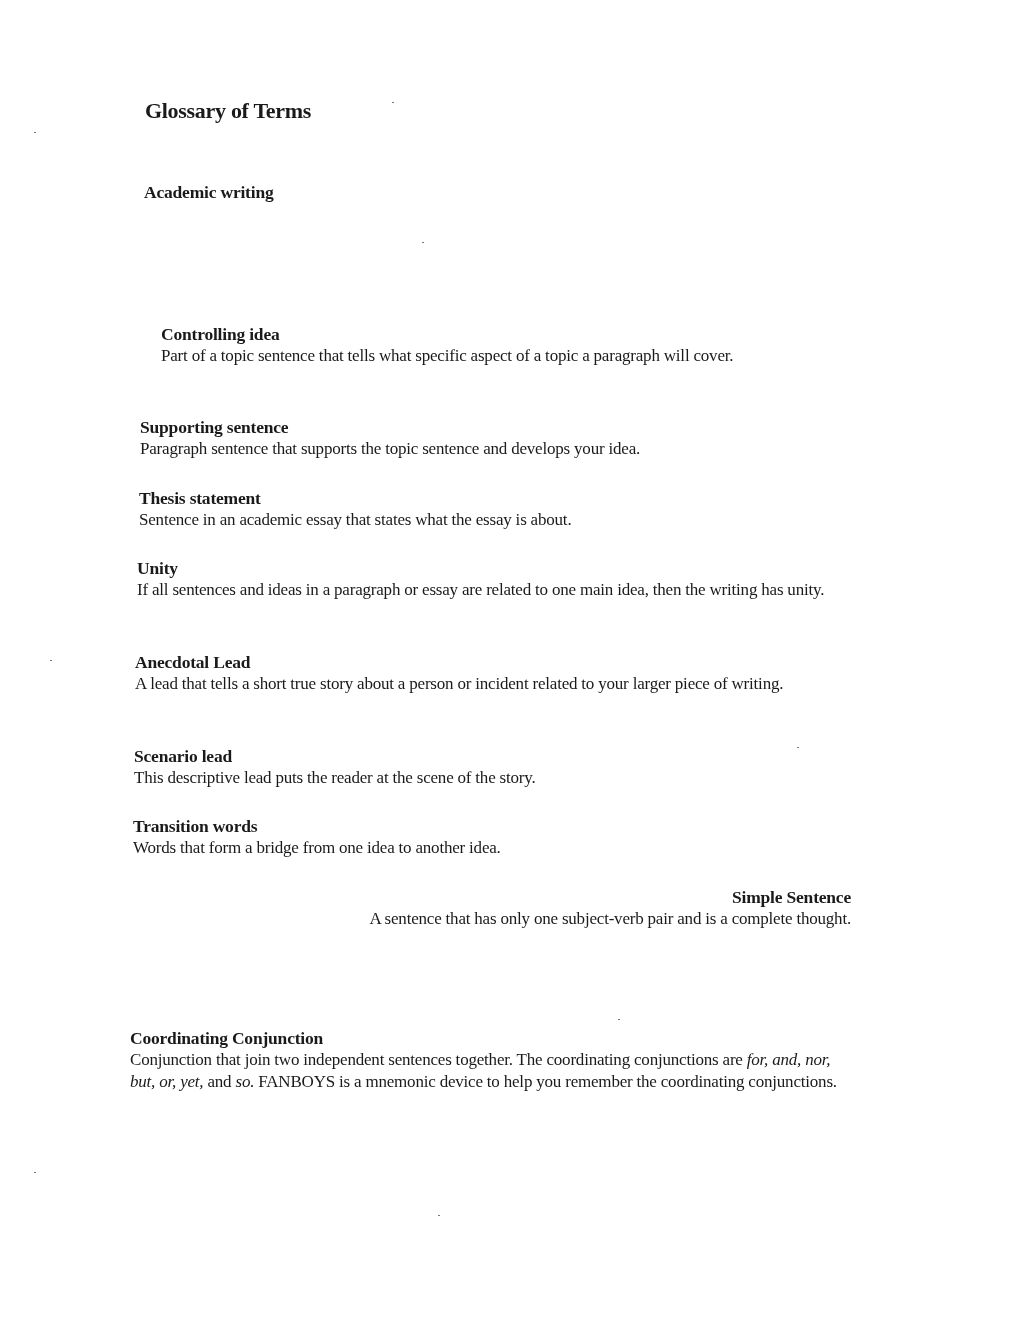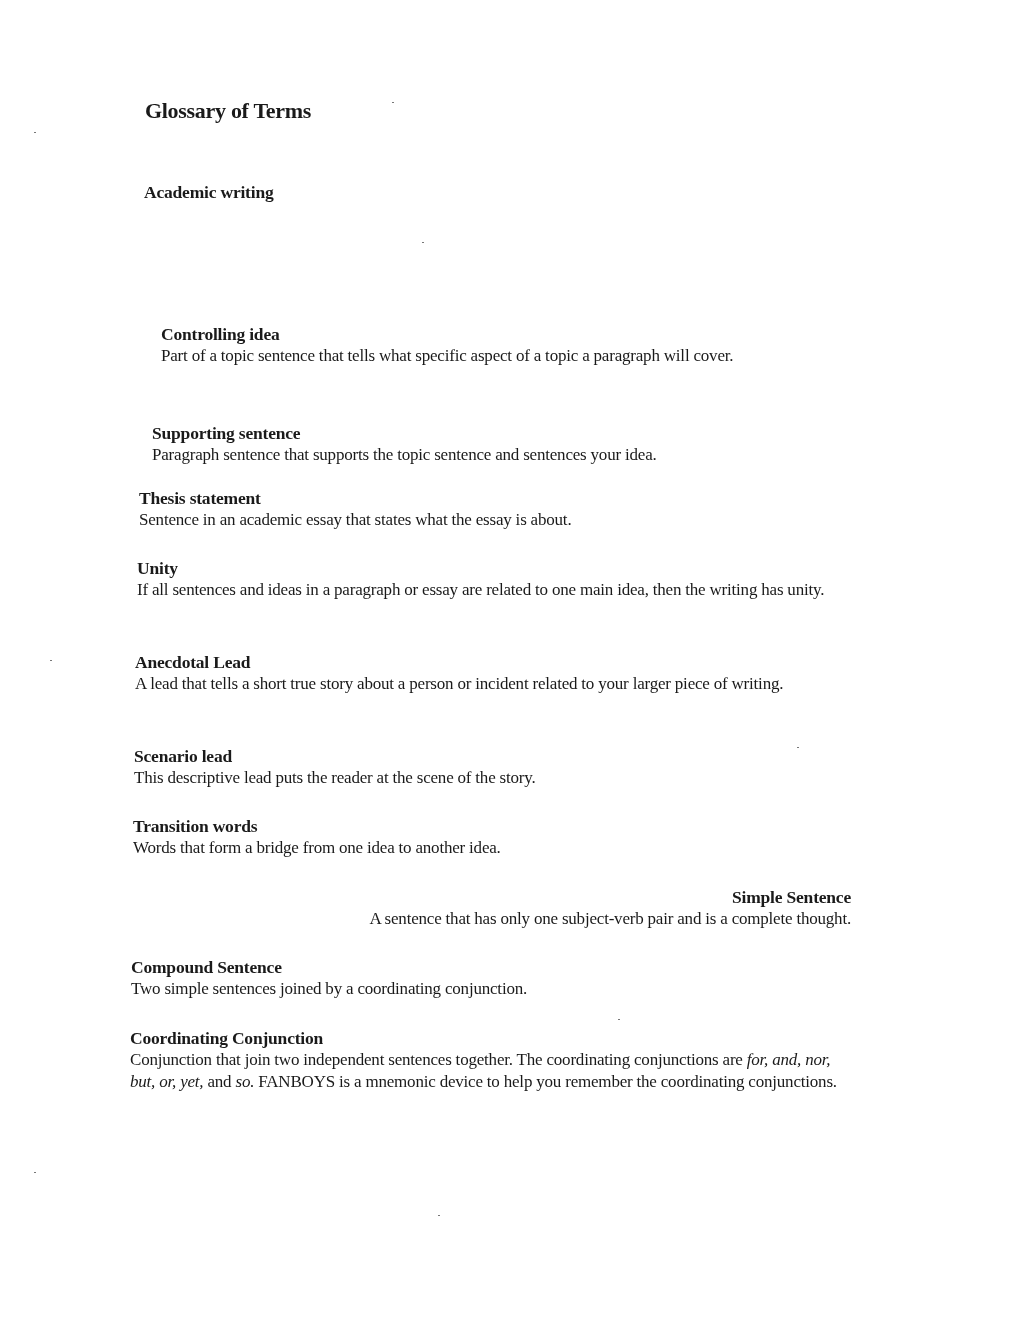--- a/index.html
+++ b/index.html
@@ -21,23 +21,23 @@
   <div class="entry" style="left:144px; top:181px;">
     <div class="term">Academic writing</div>
   </div>
 
 
   <div class="entry" style="left:129px; top:323px; width:690px;margin-left:32px;">
     <div class="term">Controlling idea</div>
     <div class="def">Part of a topic sentence that tells what specific aspect of a topic a paragraph will cover.</div>
   </div>
 
-  <div class="entry" style="left:152px; top:416px;margin-top:6px;">
+  <div class="entry" style="left:140px; top:416px;">
     <div class="term">Supporting sentence</div>
-    <div class="def">Paragraph sentence that supports the topic sentence and sentences your idea.</div>
+    <div class="def">Paragraph sentence that supports the topic sentence and develops your idea.</div>
   </div>
 
   <div class="entry" style="left:139px; top:487px;">
     <div class="term">Thesis statement</div>
     <div class="def">Sentence in an academic essay that states what the essay is about.</div>
   </div>
 
   <div class="entry" style="left:137px; top:557px; width:715px;">
     <div class="term">Unity</div>
     <div class="def">If all sentences and ideas in a paragraph or essay are related to one main idea, then the writing has unity.</div>
@@ -56,24 +56,20 @@
   <div class="entry" style="left:133px; top:815px;">
     <div class="term">Transition words</div>
     <div class="def">Words that form a bridge from one idea to another idea.</div>
   </div>
 
   <div class="entry" style="left:131px; top:886px;text-align:right;">
     <div class="term">Simple Sentence</div>
     <div class="def">A sentence that has only one subject-verb pair and is a complete thought.</div>
   </div>
 
-  <div class="entry" style="left:131px; top:956px;">
-    <div class="term">Compound Sentence</div>
-    <div class="def">Two simple sentences joined by a coordinating conjunction.</div>
-  </div>
 
   <div class="entry" style="left:130px; top:1027px; width:715px;">
     <div class="term">Coordinating Conjunction</div>
     <div class="def"><span>Conjunction that join two independent sentences together. The coordinating conjunctions are </span><em>for, and, nor, but, or, yet,</em><span> and </span><em>so.</em><span> FANBOYS is a mnemonic device to help you remember the coordinating conjunctions.</span></div>
   </div>
 
   <div class="speck" style="left:392px; top:102px;"></div>
   <div class="speck" style="left:34px; top:132px;"></div>
   <div class="speck" style="left:422px; top:242px;"></div>
   <div class="speck" style="left:50px; top:660px;"></div>

